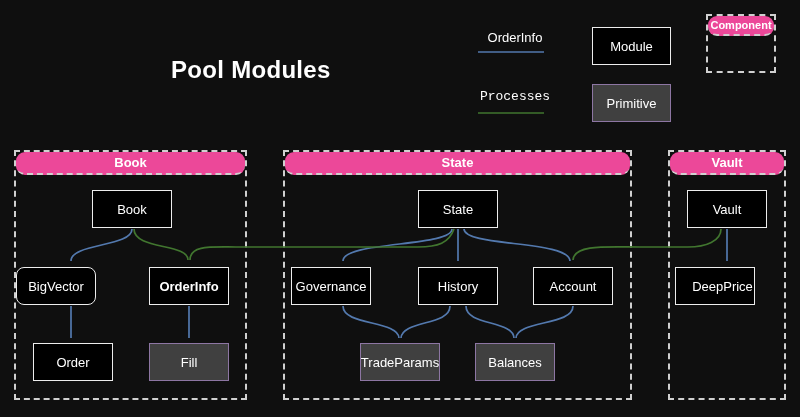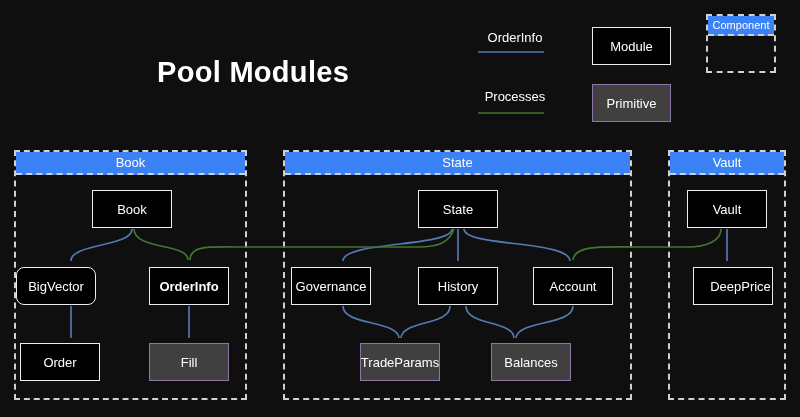--- a/index.html
+++ b/index.html
@@ -1,31 +1,31 @@
 <!DOCTYPE html>
 <html><head>
 <meta charset="utf-8">
 <style>
   html,body { margin:0; padding:0; background:#0f0f0f; }
   .canvas {
     position:relative; width:800px; height:417px; overflow:hidden;
     background:#0f0f0f; font-family:"Liberation Sans", sans-serif; color:#fff;
   }
   .title {
-    position:absolute; left:157px; top:56px; margin:0;
-    font-size:29px; font-weight:bold; letter-spacing:.3px; color:#fff;
+    position:absolute; left:171px; top:56px; margin:0;
+    font-size:24px; font-weight:bold; letter-spacing:.3px; color:#fff;
   }
   
   .group {
     position:absolute; border:2px dashed #d0d0d0; box-sizing:border-box; z-index:1;
   }
   .group-header {
-    height:21px; background:#3b82f6; border-bottom:2px dashed #d0d0d0;
+    height:21px; background:#ec4899; border-bottom:2px dashed #d0d0d0;
     display:flex; align-items:center; justify-content:center;
-    font-size:13px; font-weight:normal; color:#fff;
+    font-size:13px; font-weight:bold; color:#fff;border-radius:9px;
   }
   
   .node {
     position:absolute; width:80px; height:38px; box-sizing:border-box; z-index:3;
     background:#000; border:1.5px solid #ededed; color:#fff; font-size:13px;
     display:flex; align-items:center; justify-content:center; text-align:center;
   }
   .node.primitive { background:#404040; border-color:#8d76a3; }
   
   .legend-label {
@@ -44,21 +44,21 @@
   .edge-processes { stroke:#41762f; }
 </style>
 </head>
 <body>
 
 <div class="canvas">
 
   <h1 class="title">Pool Modules</h1>
 
   <div class="legend-label" style="left:470px; top:30px;">OrderInfo</div>
-  <div class="legend-label" style="left:470px; top:89px;">Processes</div>
+  <div class="legend-label" style="left:470px; top:89px;font-family:Liberation Mono, monospace;">Processes</div>
 
   <div class="node legend-node" style="left:592px; top:15px;">
     <span>Module</span>
   </div>
   <div class="node primitive legend-node" style="left:592px; top:72px;">
     <span>Primitive</span>
   </div>
   <div class="legend-component">
     <div class="group-header">Component</div>
   </div>
@@ -105,21 +105,21 @@
 
   <div class="node" style="left:92px; top:190px;">
     <span>Book</span>
   </div>
   <div class="node" style="left:16px; top:267px;border-radius:8px;">
     <span>BigVector</span>
   </div>
   <div class="node" style="left:149px; top:267px;font-weight:bold;">
     <span>OrderInfo</span>
   </div>
-  <div class="node" style="left:20px; top:343px;">
+  <div class="node" style="left:33px; top:343px;">
     <span>Order</span>
   </div>
   <div class="node primitive" style="left:149px; top:343px;">
     <span>Fill</span>
   </div>
 
   <div class="node" style="left:418px; top:190px;">
     <span>State</span>
   </div>
   <div class="node" style="left:291px; top:267px;">
@@ -127,24 +127,24 @@
   </div>
   <div class="node" style="left:418px; top:267px;align-items:center;">
     <span>History</span>
   </div>
   <div class="node" style="left:533px; top:267px;">
     <span>Account</span>
   </div>
   <div class="node primitive" style="left:360px; top:343px;">
     <span>TradeParams</span>
   </div>
-  <div class="node primitive" style="left:475px; top:343px;margin-left:16px;">
+  <div class="node primitive" style="left:475px; top:343px;">
     <span>Balances</span>
   </div>
 
   <div class="node" style="left:687px; top:190px;">
     <span>Vault</span>
   </div>
-  <div class="node" style="left:693px; top:267px;padding-left:15px;">
+  <div class="node" style="left:675px; top:267px;padding-left:15px;">
     <span>DeepPrice</span>
   </div>
 
 </div>
 
 </body></html>

